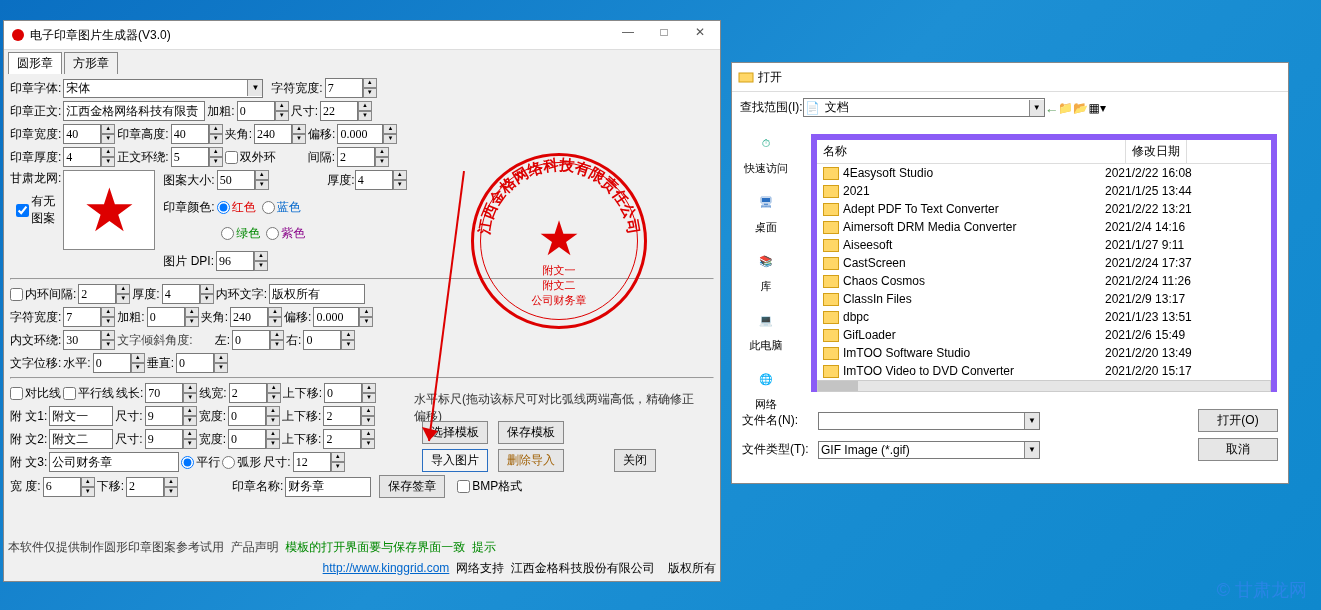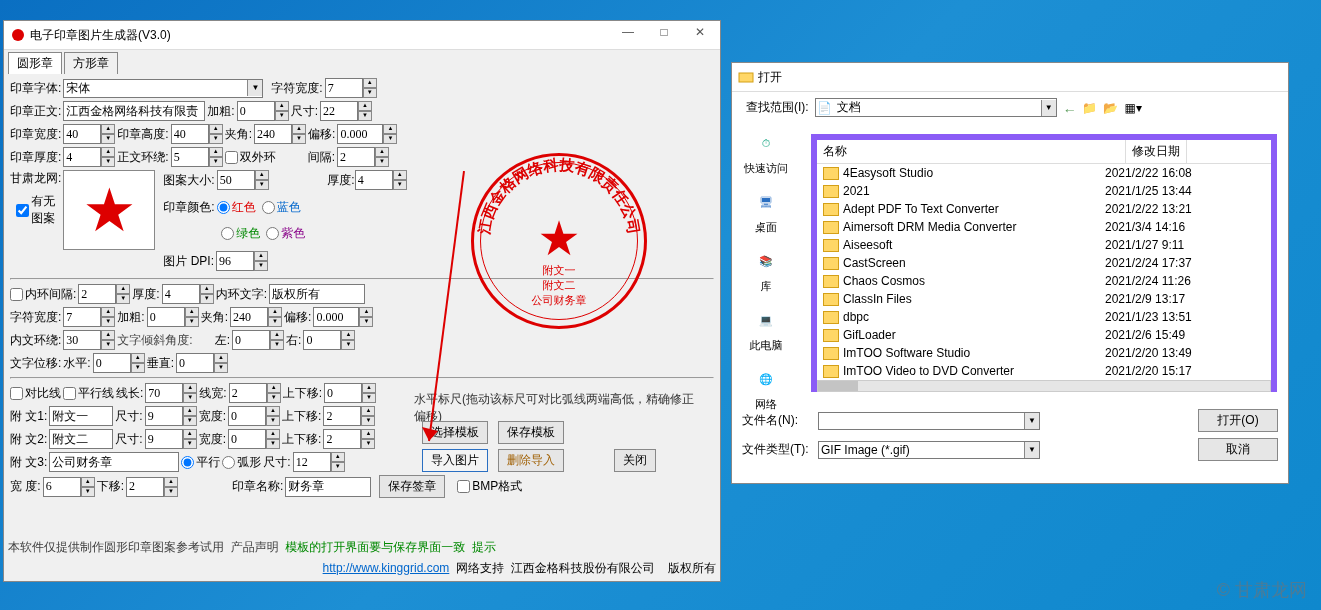--- a/index.html
+++ b/index.html
@@ -45,21 +45,21 @@
 .fl-head{display:flex;border-bottom:1px solid #ddd}
 .fl-head div{padding:3px 6px;border-right:1px solid #ddd}
 .fl-row{display:flex;padding:1px 0}
 .fl-row .fn{width:270px;padding:1px 6px;display:flex;align-items:center;gap:4px}
 .fl-row .dt{padding:1px 6px}
 .folder-icon{width:14px;height:11px;background:#ffd767;border:1px solid #d4a017;display:inline-block}
 .dlg-bottom{padding:6px 10px;display:grid;grid-template-columns:70px 1fr 80px;gap:6px;align-items:center}
 .scroll{height:10px;background:#e6e6e6;border:1px solid #ccc;position:relative}
 .scroll .thumb{position:absolute;height:100%;background:#c4c4c4;width:40px}
 .nav-arrow{color:#5a9c5a;font-size:14px}
-.watermark{position:absolute;right:14px;bottom:8px;color:#737373;font-size:18px;opacity:.6}
+.watermark{position:absolute;right:14px;bottom:8px;color:#3b82f6;font-size:18px;opacity:.6}
 .arrow-ann{position:absolute;pointer-events:none}
 .radiog{display:inline-flex;gap:6px;align-items:center}
 </style>
 </head>
 <body>
 
 <div class="window" style="left:3px;top:20px;width:716px;height:560px">
   <div class="titlebar">
     <svg class="icon" viewBox="0 0 16 16">
         <circle cx="8" cy="8" r="6" fill="#d00"></circle>
@@ -540,21 +540,21 @@
     </svg>
 </div>
 
 <div class="dialog" style="left:731px;top:62px;width:556px;height:420px">
   <div class="titlebar">
     <svg class="icon" viewBox="0 0 16 16">
         <rect x="1" y="4" width="14" height="9" fill="#ffd767" stroke="#d4a017"></rect>
       </svg>
     <span class="title">打开</span>
   </div>
-  <div style="padding:6px 14px;display:flex;align-items:center;gap:6px">
+  <div style="padding:6px 8px;display:flex;align-items:center;gap:0">
     <span class="lbl">查找范围(I):</span>
     <div class="dropdown" style="width:240px">
         <span>📄 </span>
         <span>文档</span>
         <div style="flex:1"></div>
         <div class="ddbtn">▼</div>
       </div>
     <span class="nav-arrow">←</span>
     <span>📁</span>
     <span>📂</span>
@@ -581,21 +581,21 @@
           <div class="fl-row">
             <div class="fn"><span class="folder-icon"></span>2021</div>
             <div class="dt">2021/1/25 13:44</div>
           </div>
           <div class="fl-row">
             <div class="fn"><span class="folder-icon"></span>Adept PDF To Text Converter</div>
             <div class="dt">2021/2/22 13:21</div>
           </div>
           <div class="fl-row">
             <div class="fn"><span class="folder-icon"></span>Aimersoft DRM Media Converter</div>
-            <div class="dt">2021/3/4 14:16</div>
+            <div class="dt">2021/2/4 14:16</div>
           </div>
           <div class="fl-row">
             <div class="fn"><span class="folder-icon"></span>Aiseesoft</div>
             <div class="dt">2021/1/27 9:11</div>
           </div>
           <div class="fl-row">
             <div class="fn"><span class="folder-icon"></span>CastScreen</div>
             <div class="dt">2021/2/24 17:37</div>
           </div>
           <div class="fl-row">

